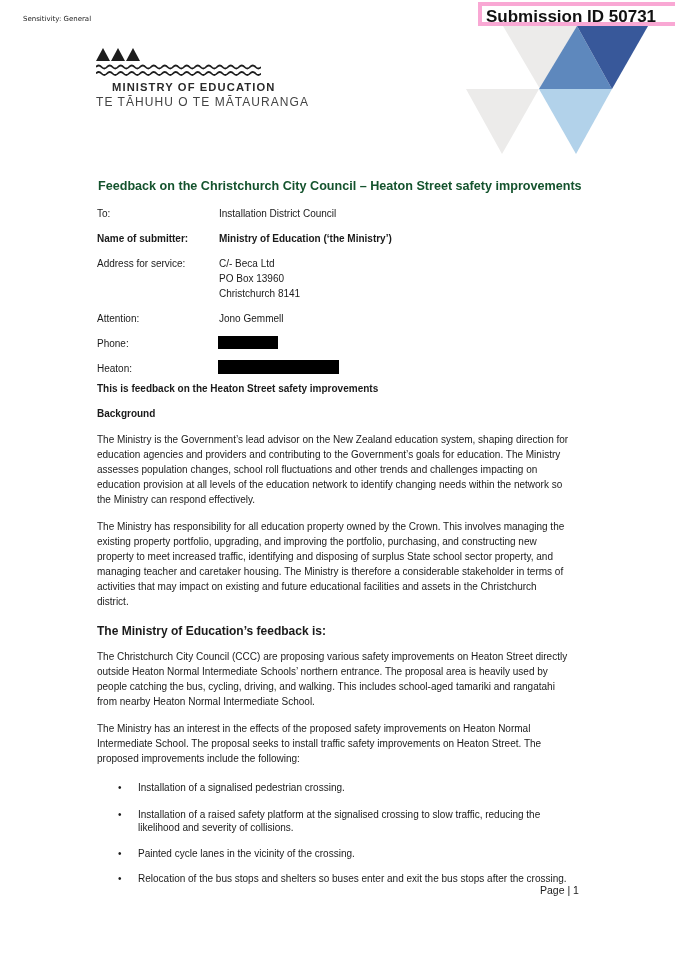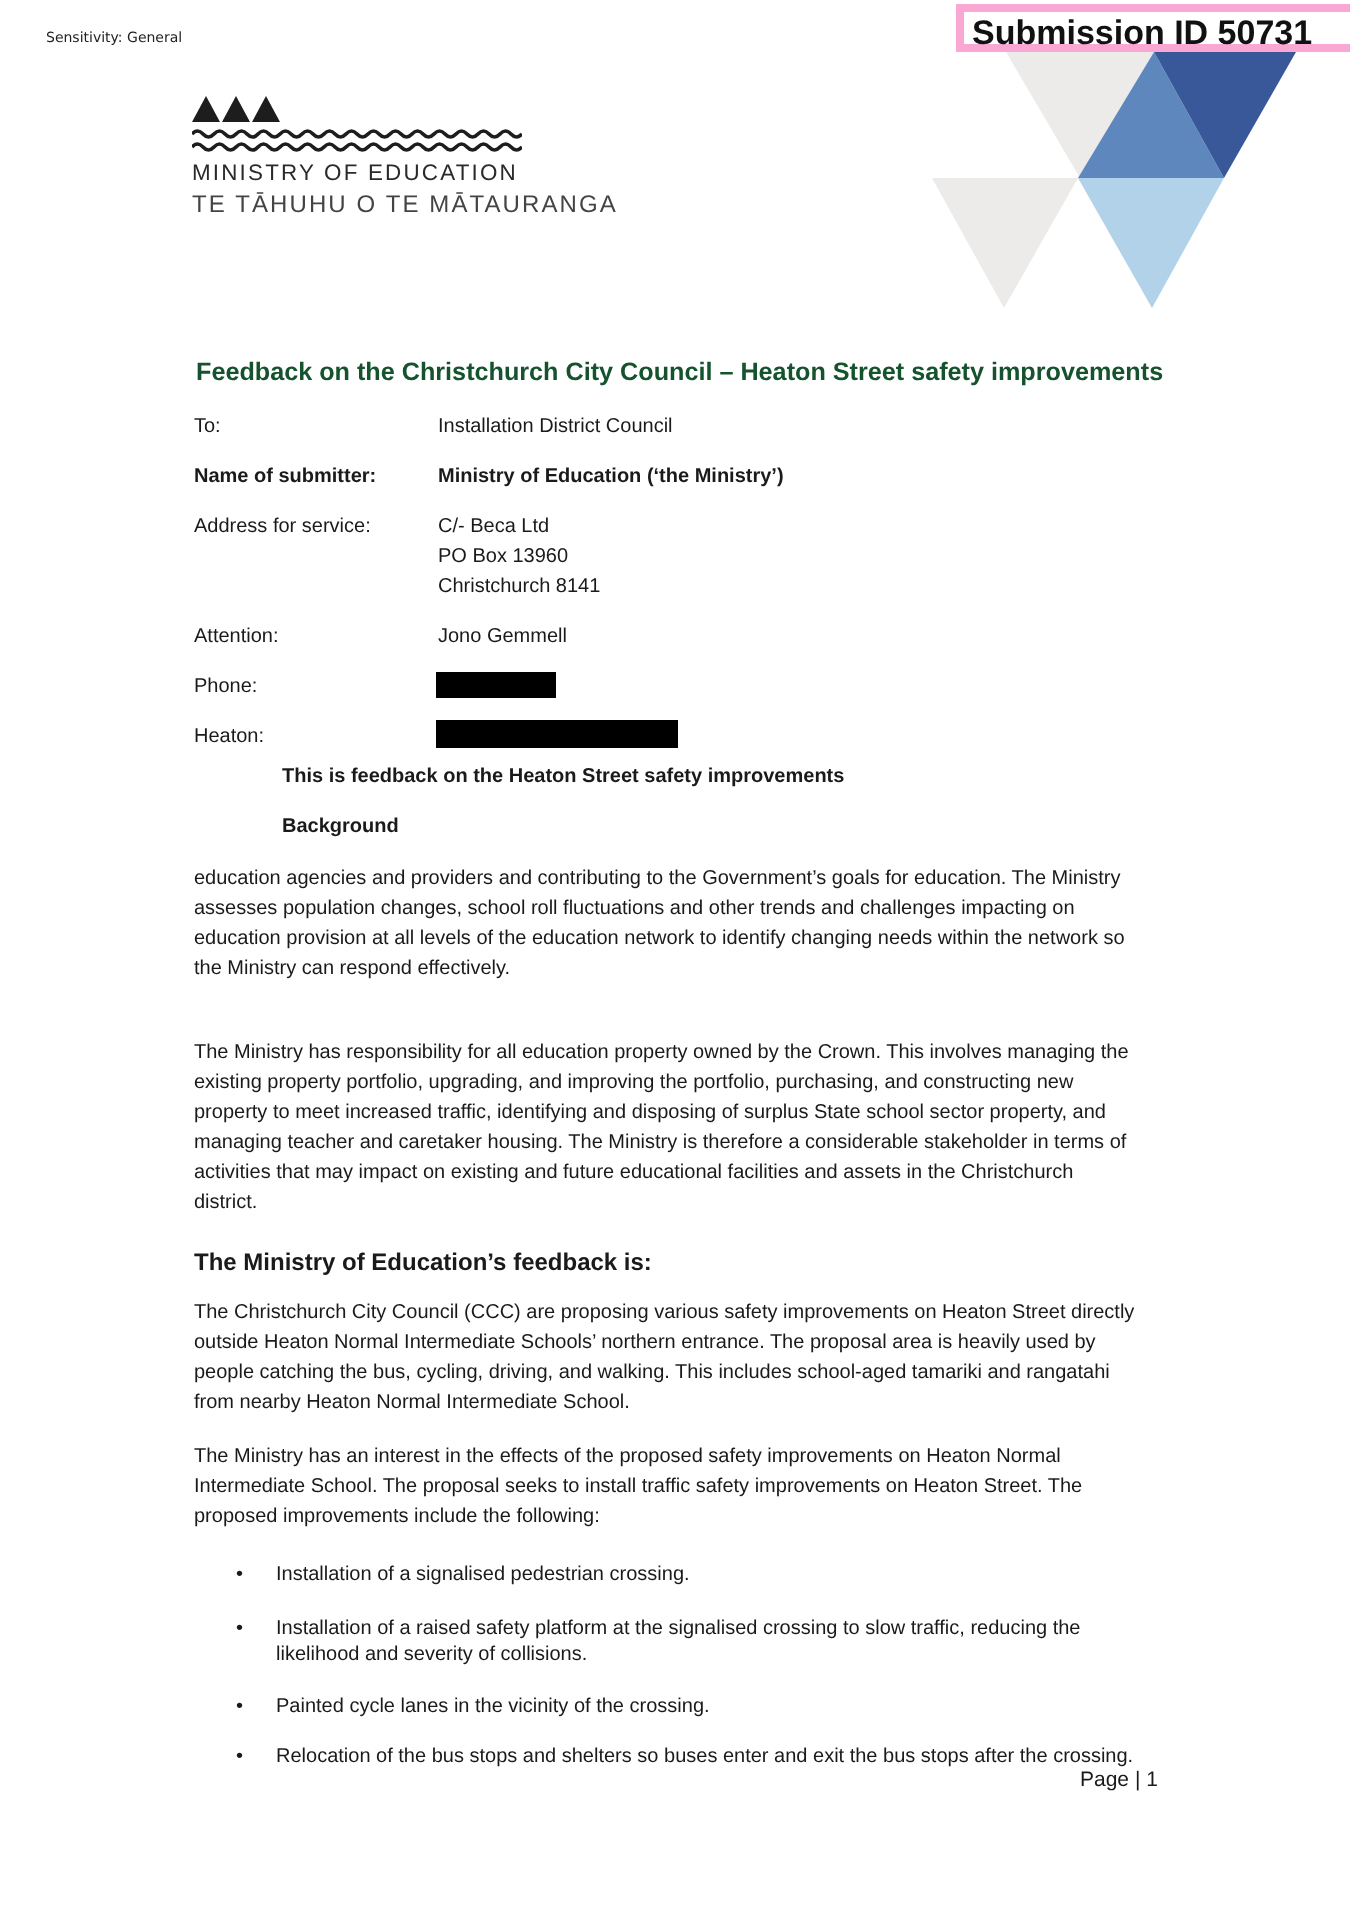--- a/index.html
+++ b/index.html
@@ -23,22 +23,22 @@
       background: #ffffff;
       font-weight: bold; font-size: 17px; line-height: 22px;
       padding-left: 4px; color: #111;
       z-index: 3;
     }
 
     .tri-graphic { left: 0; top: 0; width: 675px; height: 160px; z-index: 1; }
 
     .logo { left: 96px; top: 46px; width: 165px; z-index: 2; }
     .logo-name {
-      left: 96px; top: 81px;
-      font-weight: normal; font-size: 11.2px; letter-spacing: 1.1px; color: #2a2a2a;
+      left: 112px; top: 81px;
+      font-weight: bold; font-size: 11.2px; letter-spacing: 1.1px; color: #2a2a2a;
       white-space: nowrap;
     }
     .logo-maori {
       left: 96px; top: 95px;
       font-size: 12px; letter-spacing: 1.05px; color: #444;
       white-space: nowrap;
     }
 
     .doc-title {
       left: 98px; top: 179px;
@@ -51,21 +51,21 @@
     .bold { font-weight: bold; }
 
     .redact { background: #000; }
 
     .para {
       left: 97px; width: 490px;
       font-size: 10px; line-height: 15px; color: #1a1a1a;
     }
     .para span { display: block; white-space: nowrap; }
 
-    .subhead { left: 97px; font-weight: bold; font-size: 10px; white-space: nowrap; margin-left: 44px; }
+    .subhead { left: 97px; font-weight: bold; font-size: 10px; white-space: nowrap; }
     .h2 { left: 97px; font-weight: bold; font-size: 12px; white-space: nowrap; }
 
     .bullet-dot { left: 118px; font-size: 10px; line-height: 15px; }
     .bullet-text { left: 138px; font-size: 10px; line-height: 13px; }
     .bullet-text span { display: block; white-space: nowrap; }
 
     .page-num { left: 540px; top: 884px; font-size: 10.5px; white-space: nowrap; }
   </style>
 </head>
 <body>
@@ -111,20 +111,21 @@
 <div class="abs field-label" style="top:336px">Phone:</div>
 <div class="abs redact" style="left:218px; top:336px; width:60px; height:13px;"></div>
 
 <div class="abs field-label" style="top:361px">Heaton:</div>
 <div class="abs redact" style="left:218px; top:360px; width:121px; height:14px;"></div>
 
 <div class="abs subhead" style="top:383px">This is feedback on the Heaton Street safety improvements</div>
 <div class="abs subhead" style="top:408px">Background</div>
 
 <div class="abs para" style="top:432px">
+  <span>The Ministry is the Government’s lead advisor on the New Zealand education system, shaping direction for</span>
   <span>education agencies and providers and contributing to the Government’s goals for education. The Ministry</span>
   <span>assesses population changes, school roll fluctuations and other trends and challenges impacting on</span>
   <span>education provision at all levels of the education network to identify changing needs within the network so</span>
   <span>the Ministry can respond effectively.</span>
 </div>
 
 <div class="abs para" style="top:519px">
   <span>The Ministry has responsibility for all education property owned by the Crown. This involves managing the</span>
   <span>existing property portfolio, upgrading, and improving the portfolio, purchasing, and constructing new</span>
   <span>property to meet increased traffic, identifying and disposing of surplus State school sector property, and</span>

